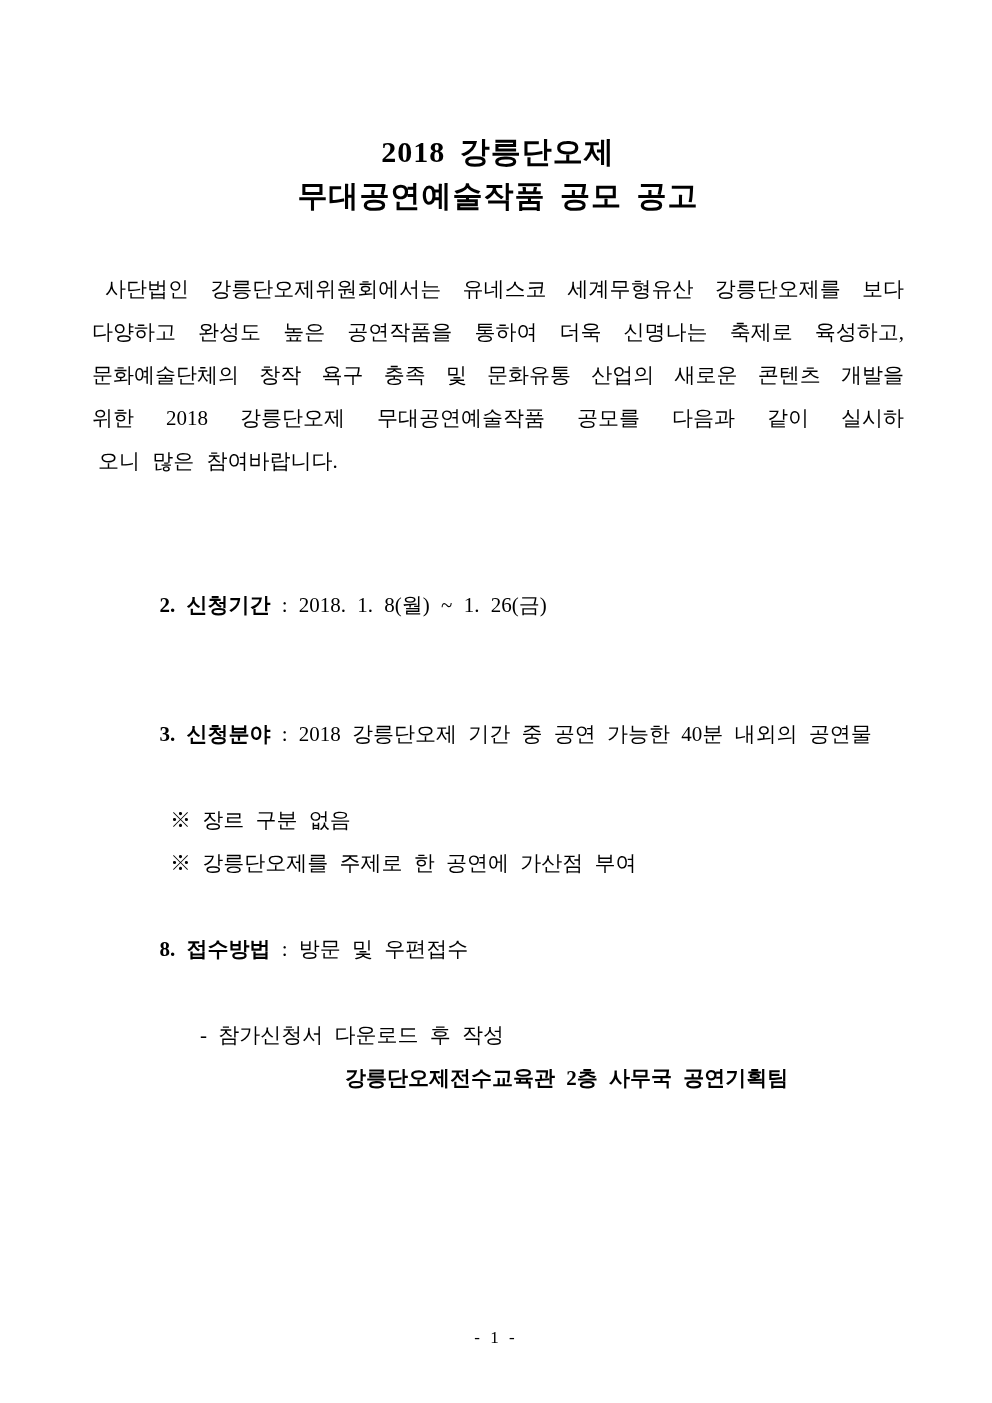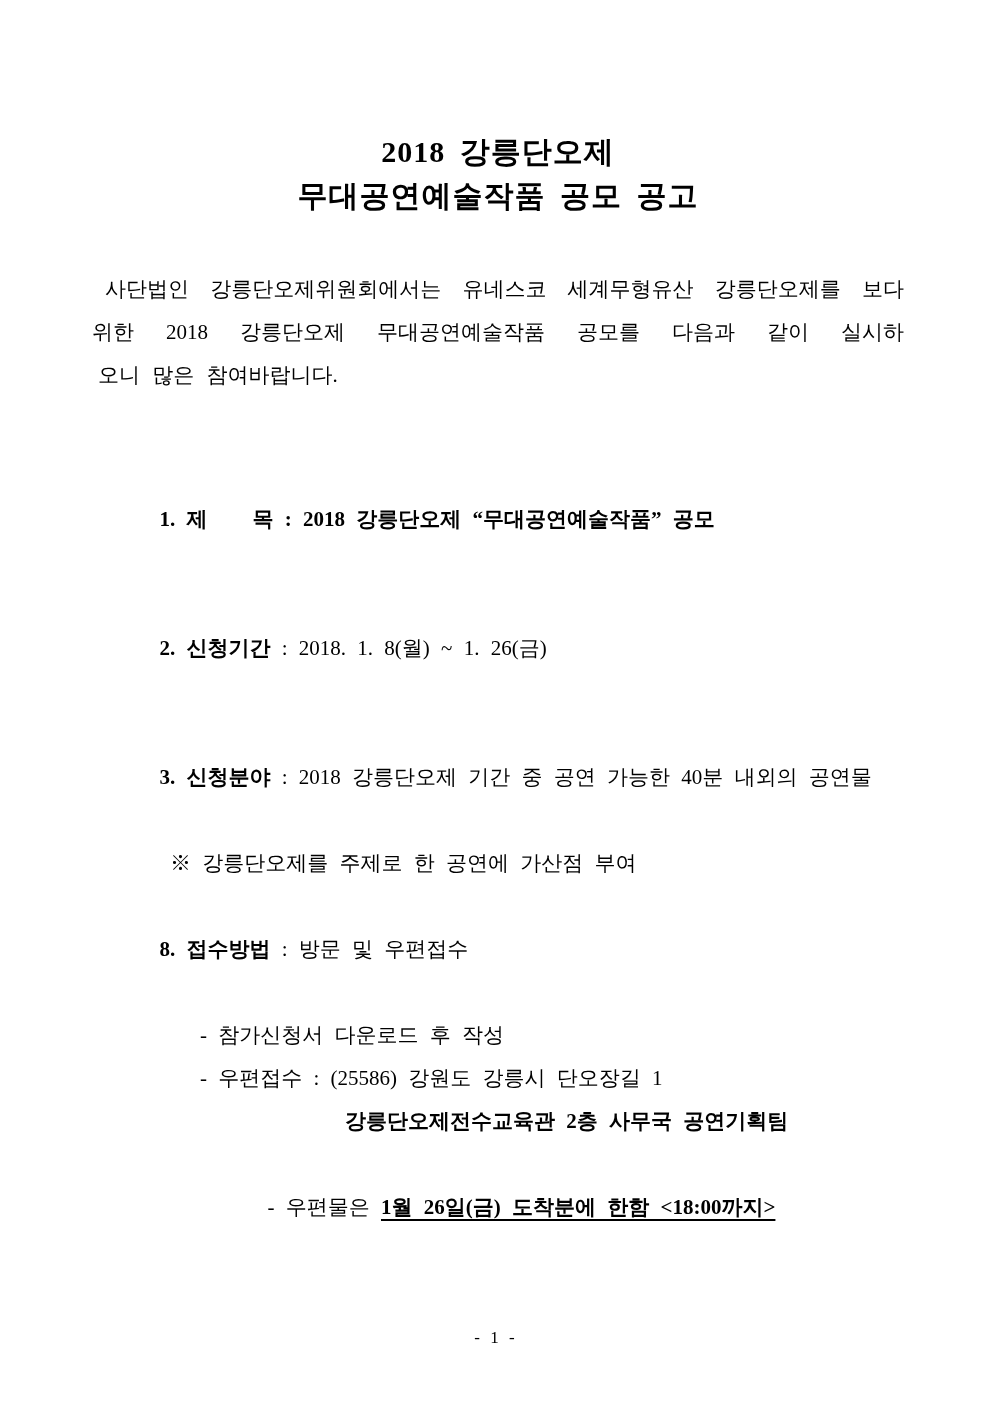--- a/index.html
+++ b/index.html
@@ -76,48 +76,44 @@
 
 <div class="page">
 
   <div class="title">
     <div>2018 강릉단오제</div>
     <div>무대공연예술작품 공모 공고</div>
   </div>
 
   <div class="intro">
     <div class="jline first">사단법인 강릉단오제위원회에서는 유네스코 세계무형유산 강릉단오제를 보다</div>
+    <div class="jline">다양하고 완성도 높은 공연작품을 통하여 더욱 신명나는 축제로 육성하고,</div>
+    <div class="jline">문화예술단체의 창작 욕구 충족 및 문화유통 산업의 새로운 콘텐츠 개발을</div>
     <div class="jline">위한 2018 강릉단오제 무대공연예술작품 공모를 다음과 같이 실시하</div>
     <div class="plainline">오니 많은 참여바랍니다.</div>
   </div>
 
   <div class="list">
 
-    <div class="line">
-      <span class="b">1. 제    목 : 2018 강릉단오제 “무대공연예술작품” 공모</span>
-    </div>
 
     <div class="line">
       <span class="b">2. 신청기간</span><span> : 2018. 1. 8(월) ~ 1. 26(금)</span>
     </div>
 
     <div class="line">
       <span class="b">3. 신청분야</span><span> : 2018 강릉단오제 기간 중 공연 가능한 40분 내외의 공연물</span>
     </div>
+    <div class="line ind-note3">※ 장르 구분 없음</div>
     <div class="line ind-note3">※ 강릉단오제를 주제로 한 공연에 가산점 부여</div>
 
     <div class="line">
       <span class="b">8. 접수방법</span><span> : 방문 및 우편접수</span>
     </div>
     <div class="line ind-dash">- 참가신청서 다운로드 후 작성</div>
-    <div class="line ind-dash">- 우편접수 : (25586) 강원도 강릉시 단오장길 1</div>
     <div class="line ind-cont">강릉단오제전수교육관 2층 사무국 공연기획팀</div>
-    <div class="line ind-dash">
-      <span>- 우편물은 </span><span class="b u">1월 26일(금) 도착분에 한함 &lt;18:00까지&gt;</span>
-    </div>
     <div class="line ind-dash">
       
     </div>
 
   </div>
 
   <div class="footer">- 1 -</div>
 
 </div>
 

